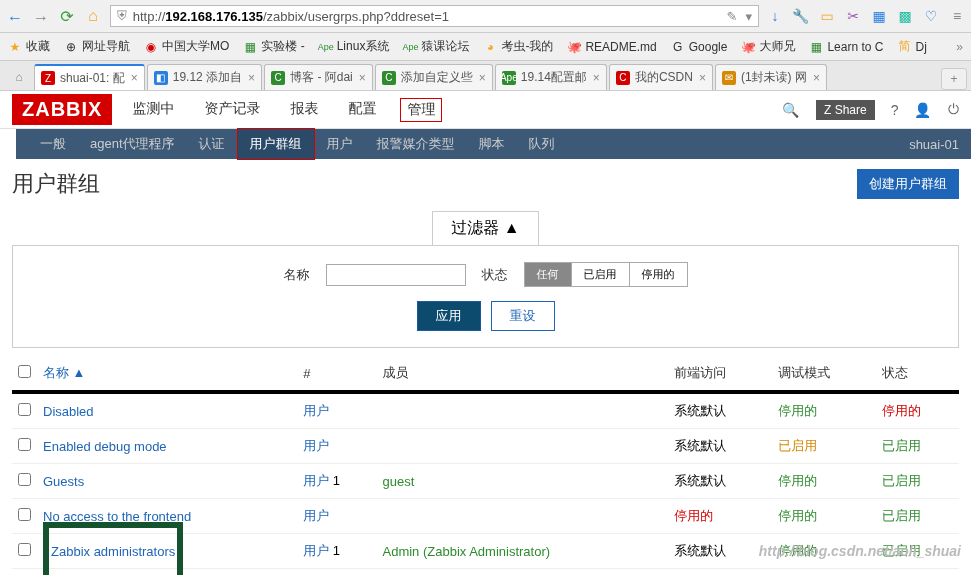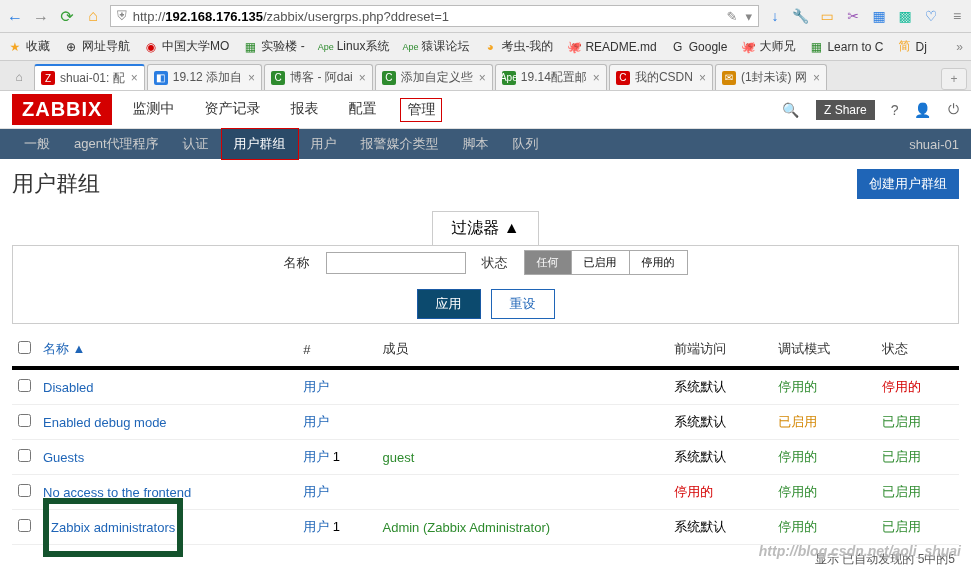--- a/index.html
+++ b/index.html
@@ -37,35 +37,35 @@
 
 .zbx-header { height: 38px; background: #fff; display: flex; align-items: center; padding: 0 12px; border-bottom: 1px solid #e0e0e0; }
 .zbx-logo { background: #d40000; color: #fff; font-weight: bold; font-size: 20px; letter-spacing: 1px; padding: 4px 10px; margin-right: 14px; font-family: Arial; }
 .zbx-nav { display: flex; gap: 18px; font-size: 14px; color: #333; }
 .zbx-nav-item { padding: 2px 6px; cursor: pointer; }
 .zbx-nav-item.boxed { border: 1px solid #d40000; }
 .zbx-right { margin-left: auto; display: flex; align-items: center; gap: 16px; color: #666; font-size: 14px; }
 .zbx-right .z-share { background: #555; color: #fff; padding: 3px 8px; font-size: 12px; }
 
 
-.sub-nav { height: 30px; background: #3c5a78; display: flex; align-items: center; padding: 7px 12px; color: #ccc; font-size: 13px; }
+.sub-nav { height: 30px; background: #3c5a78; display: flex; align-items: center; padding: 7px 12px; color: #ccc; font-size: 13px; margin-left: 16px; }
 .sub-nav-item { padding: 6px 12px; cursor: pointer; }
 .sub-nav-item.active { background: #2a4a68; color: #fff; border: 1px solid #d40000; }
 .sub-nav .user-label { margin-left: auto; }
 
 
 .page { padding: 10px 12px; }
 .page-head { display: flex; align-items: center; margin-bottom: 12px; }
 .page-title { font-size: 22px; color: #333; font-weight: normal; }
 .btn-primary { margin-left: auto; background: #1f65b7; color: #ffffff; padding: 6px 12px; border: none; font-size: 13px; cursor: pointer; }
 
 
 .filter-tabs { display: flex; justify-content: center; }
 .filter-tab { border: 1px solid #ccc; border-bottom: none; padding: 6px 18px; font-size: 16px; background: #fff; }
-.filter-box { border: 1px solid #ccc; padding: 4px; background: #fff; }
+.filter-box { border: 1px solid #ccc; padding: 16px; background: #fff; }
 .filter-row { display: flex; align-items: center; justify-content: center; gap: 16px; }
 .filter-label { font-size: 13px; color: #333; }
 .filter-input { width: 140px; height: 22px; border: 1px solid #aaa; padding: 0 4px; }
 .btn-group { display: flex; border: 1px solid #aaa; }
 .btn-group button { border: none; background: #fff; padding: 4px 12px; font-size: 11px; cursor: pointer; border-right: 1px solid #aaa; }
 .btn-group button:last-child { border-right: none; }
 .btn-group button.active { background: #888; color: #fff; }
 .filter-actions { display: flex; justify-content: center; gap: 10px; margin-top: 14px; }
 .btn-blue { background: #0c4a6e; color: #fff; padding: 5px 18px; border: 1px solid #1a5aa5; font-size: 13px; cursor: pointer; }
 .btn-white-b { background: #fff; color: #1f65b7; padding: 5px 18px; border: 1px solid #1f65b7; font-size: 13px; cursor: pointer; }

